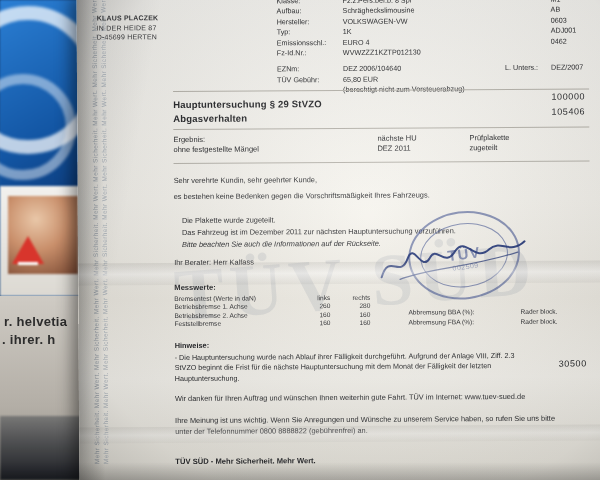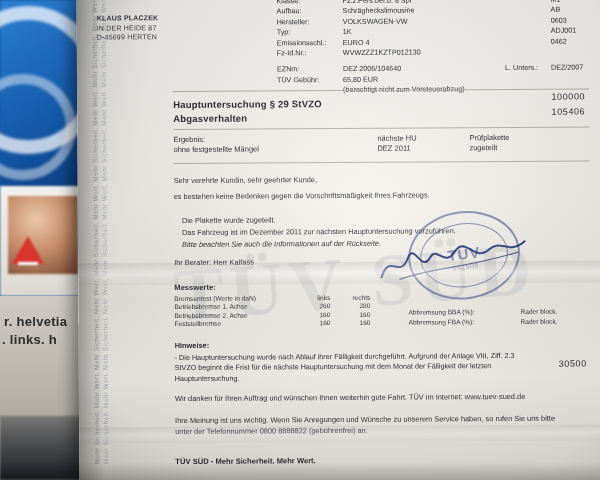--- a/index.html
+++ b/index.html
@@ -229,21 +229,21 @@
 
   <div class="bg-blue"></div>
   <div class="bg-blue2"></div>
   <div class="bg-ring"></div>
   <div class="bg-ring2"></div>
   <div class="bg-white-card"></div>
   <div class="bg-photo"></div>
   <div class="bg-red-tri"></div>
   <div class="bg-grey-card"></div>
   <div class="bg-text t1">r. helvetia</div>
-  <div class="bg-text t2">. links. h</div>
+  <div class="bg-text t2">. ihrer. h</div>
   <div class="bg-dark-bottom"></div>
 
   <div class="sheet">
 
     <div class="watermark">TÜV SÜD</div>
 
     <div class="microstrip">
       <div class="micro-col">Mehr Sicherheit. Mehr Wert. Mehr Sicherheit. Mehr Wert. Mehr Sicherheit. Mehr Wert. Mehr Sicherheit. Mehr Wert. Mehr Sicherheit. Mehr Wert.</div>
       <div class="micro-col c2">Mehr Sicherheit. Mehr Wert. Mehr Sicherheit. Mehr Wert. Mehr Sicherheit. Mehr Wert. Mehr Sicherheit. Mehr Wert. Mehr Sicherheit. Mehr Wert.</div>
     </div>

